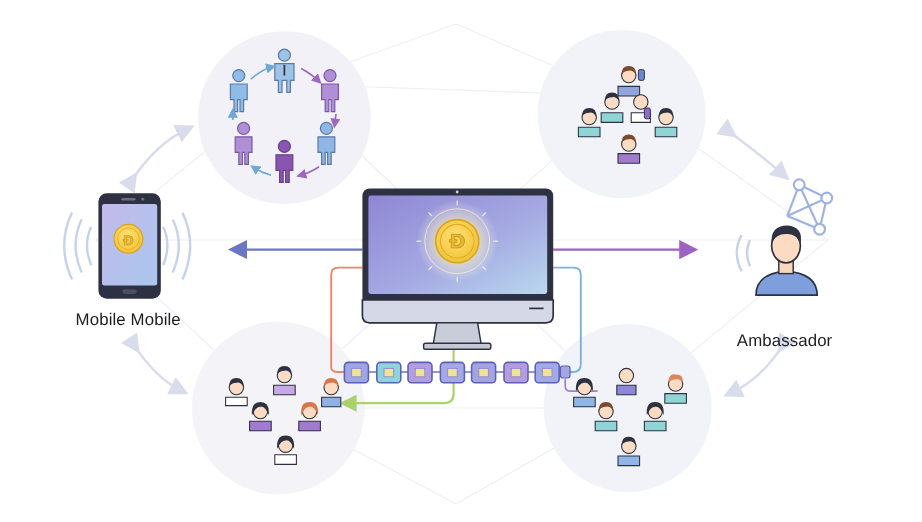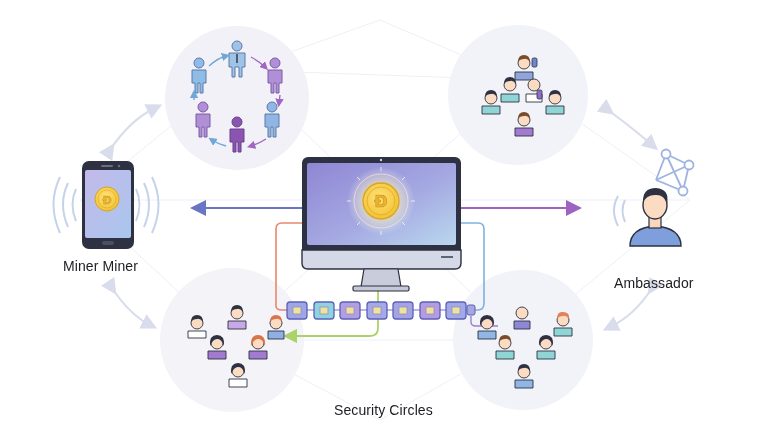--- a/index.html
+++ b/index.html
@@ -308,17 +308,16 @@
           <path d="M539 346 Q538 335 546 335 Q554 335 553 346 Q550 338 546 339 Q542 339 539 346Z" fill="#2d3142"></path>
         </g>
     <g>
           <path d="M515 380 h18 v8 h-18 z" fill="#8fb6e4" stroke="#2d3142" stroke-width="0.9"></path>
           <circle cx="524" cy="372" r="6" fill="#fbdcc3" stroke="#2d3142" stroke-width="0.9"></circle>
           <path d="M518 371 Q518 364 524 364 Q530 364 530 371 Q527 367 524 368 Q520 368 518 371Z" fill="#2d3142"></path>
         </g>
   </g>
 </svg>
 
-<div class="label" style="left:63px;top:258px;">Miner Miner</div>
+<div class="label" style="left:63px;top:258px;">Mobile Mobile</div>
 <div class="label" style="left:614px;top:275px;">Ambassador</div>
-<div class="label" style="left:334px;top:402px;">Security Circles</div>
 
 </div>
 
 </body></html>

